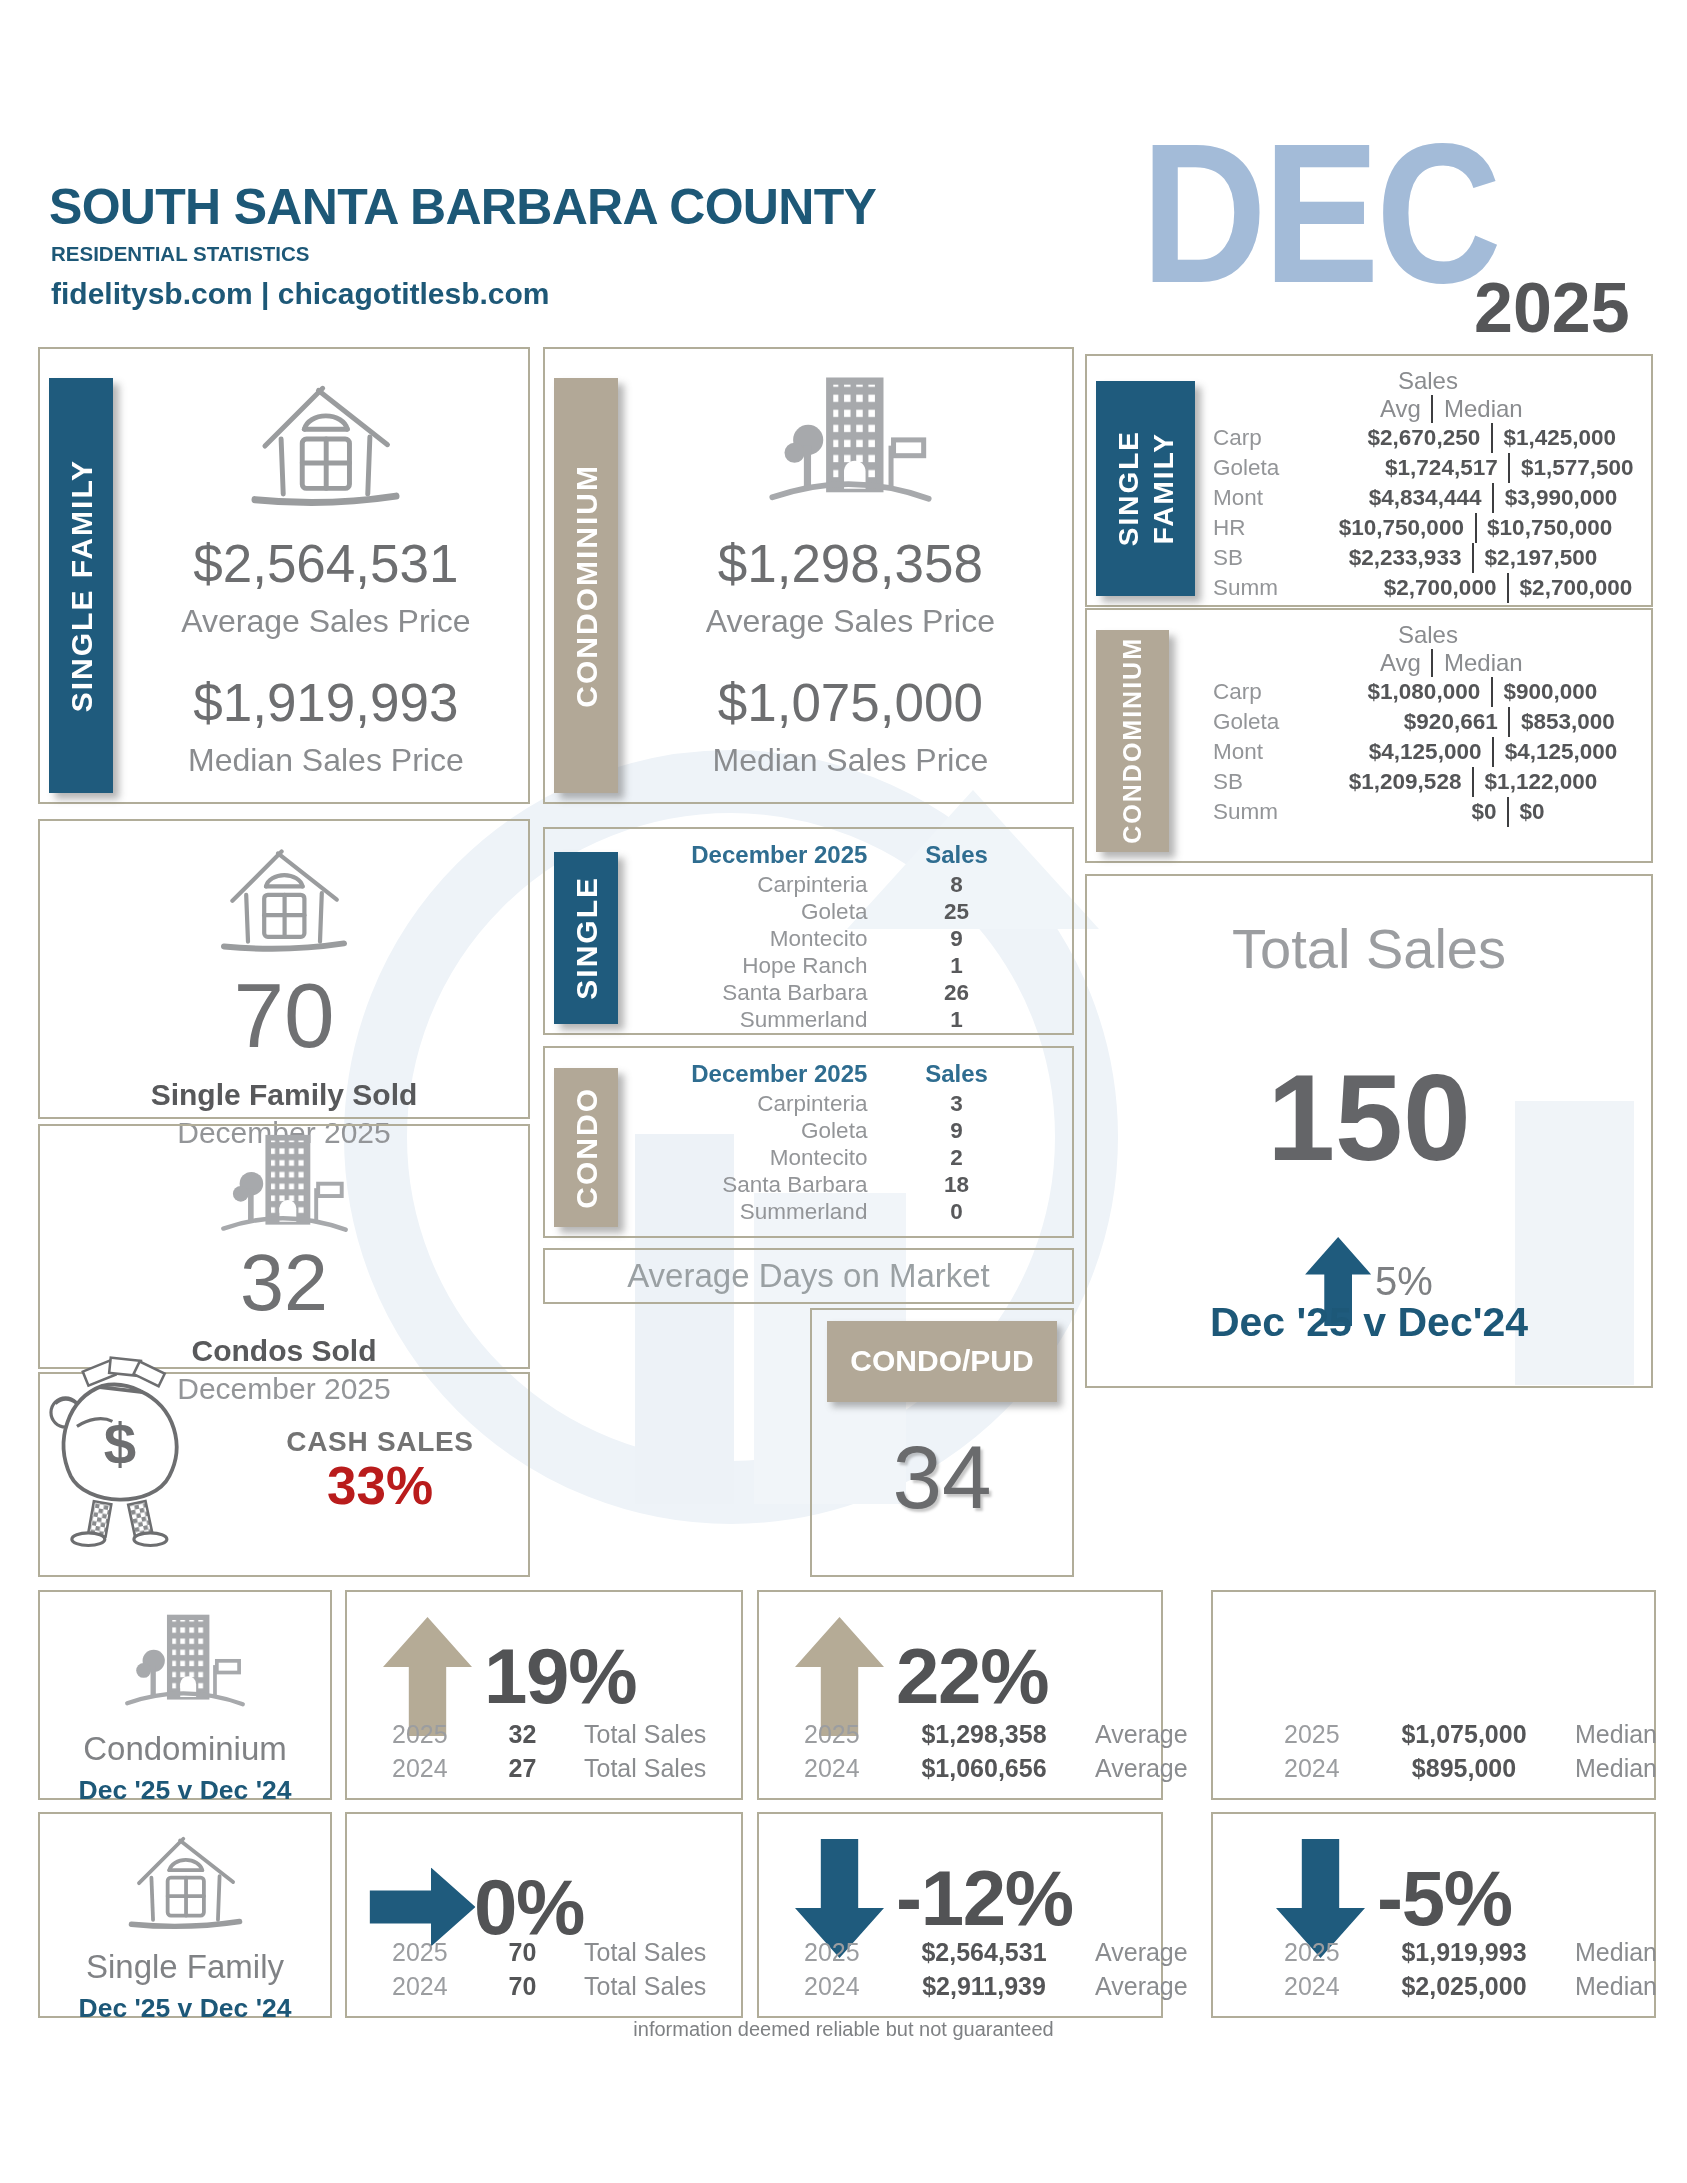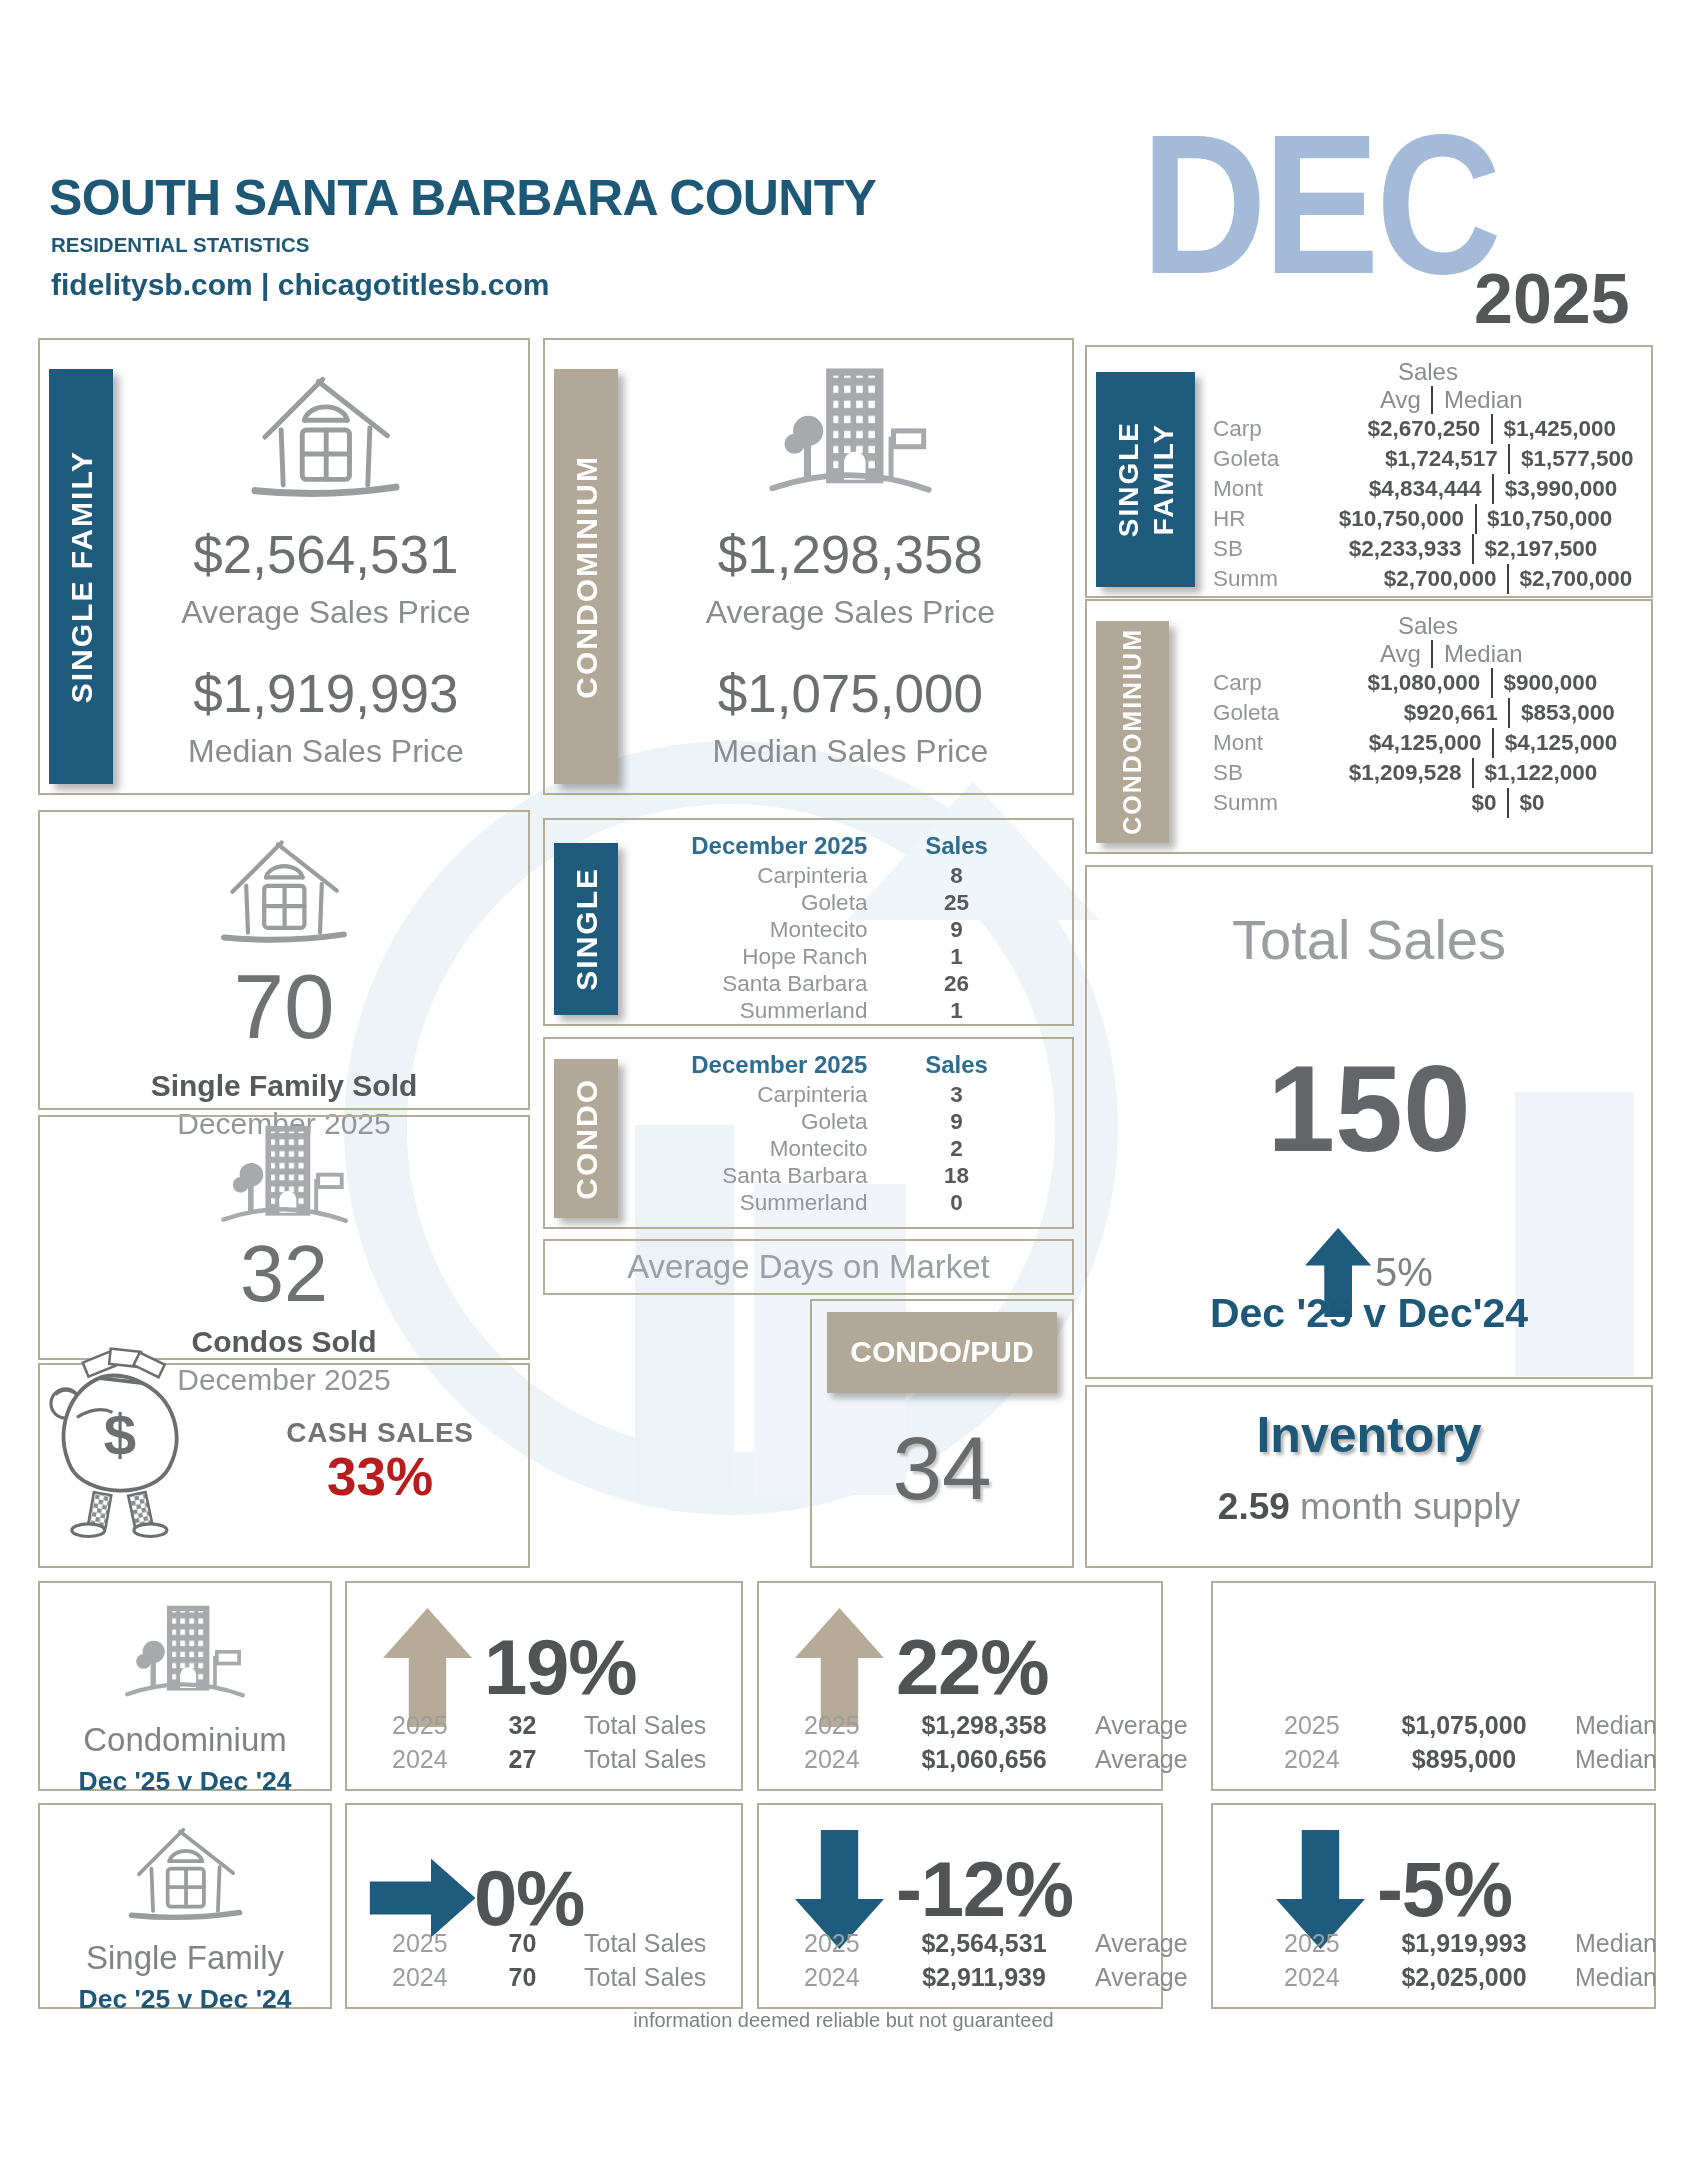--- a/index.html
+++ b/index.html
@@ -1,17 +1,17 @@
 <!DOCTYPE html>
 <html style="font-size:10.6px"><head>
 <meta charset="utf-8">
 <style>
   html,body{margin:0;padding:0;background:#ffffff;}
   #page{position:relative;width:1687px;height:2138px;background:#ffffff;
-        font-family:"Liberation Sans",sans-serif;overflow:hidden;}
+        font-family:"Liberation Sans",sans-serif;overflow:hidden;margin-top:9px;}
 
   
   .wm{position:absolute;z-index:0;}
   .wm-ring{left:344px;top:741px;width:648px;height:648px;border-radius:50%;
            border:63px solid #eef3f8;}
   .wm-block1{left:635px;top:1125px;width:99px;height:370px;background:#edf2f7;}
   .wm-block2{left:754px;top:1184px;width:152px;height:311px;background:#f1f5f9;}
   .wm-block3{left:1515px;top:1092px;width:119px;height:284px;background:#f0f4f8;}
   .wm-roof{left:847px;top:781px;width:0;height:0;border-left:126px solid transparent;
            border-right:126px solid transparent;border-bottom:139px solid #f0f5f9;}
@@ -452,28 +452,20 @@
       <rect x="138" y="228" width="28" height="52" fill="url(#checker)" stroke="#6d6e70" stroke-width="4" transform="rotate(-12 152 254)"></rect>
       <ellipse cx="70" cy="286" rx="26" ry="10" fill="#ffffff" stroke="#6d6e70" stroke-width="5"></ellipse>
       <ellipse cx="168" cy="286" rx="26" ry="10" fill="#ffffff" stroke="#6d6e70" stroke-width="5"></ellipse>
       <path d="M92 44 C 38 64, 16 130, 42 186 C 66 234, 172 238, 198 186 C 222 140, 208 78, 152 52 C 132 42, 110 40, 92 44 Z" fill="#ffffff" stroke="#6d6e70" stroke-width="6"></path>
       <path d="M88 46 L156 54" stroke="#6d6e70" stroke-width="6" fill="none"></path>
       <path d="M52 108 C 70 96, 92 92, 108 100" fill="none" stroke="#6d6e70" stroke-width="5"></path>
       <text x="120" y="168" font-size="92" font-weight="bold" fill="#6d6e70" text-anchor="middle" font-family="Liberation Sans, sans-serif">$</text>
     </svg>
   </div>
 
-  <section class="panel" style="left:1085px;top:1385px;width:564px;height:179px;">
-    <div class="inv-title">Inventory</div>
-    <div class="inv-line">
-      <b>2.59</b>
-      <span> </span>
-      <span>month supply</span>
-    </div>
-  </section>
 
   <section class="panel" style="left:38px;top:1581px;width:290px;height:206px;">
     <div class="yoy-icon-content">
       <div class="yoy-icon-img">
         <svg width="122" height="103" viewBox="0 0 230 190">
           <circle cx="56" cy="90" r="21" fill="#a7a9ac"></circle>
             <circle cx="37" cy="108" r="14" fill="#a7a9ac"></circle>
           <rect x="50" y="98" width="10" height="60" fill="#a7a9ac"></rect>
           <rect x="86" y="8" width="70" height="150" fill="url(#winpat)" stroke="#a7a9ac" stroke-width="10"></rect>
           <path d="M106 158 v-24 a15 15 0 0 1 30 0 v24 Z" fill="#ffffff"></path>

